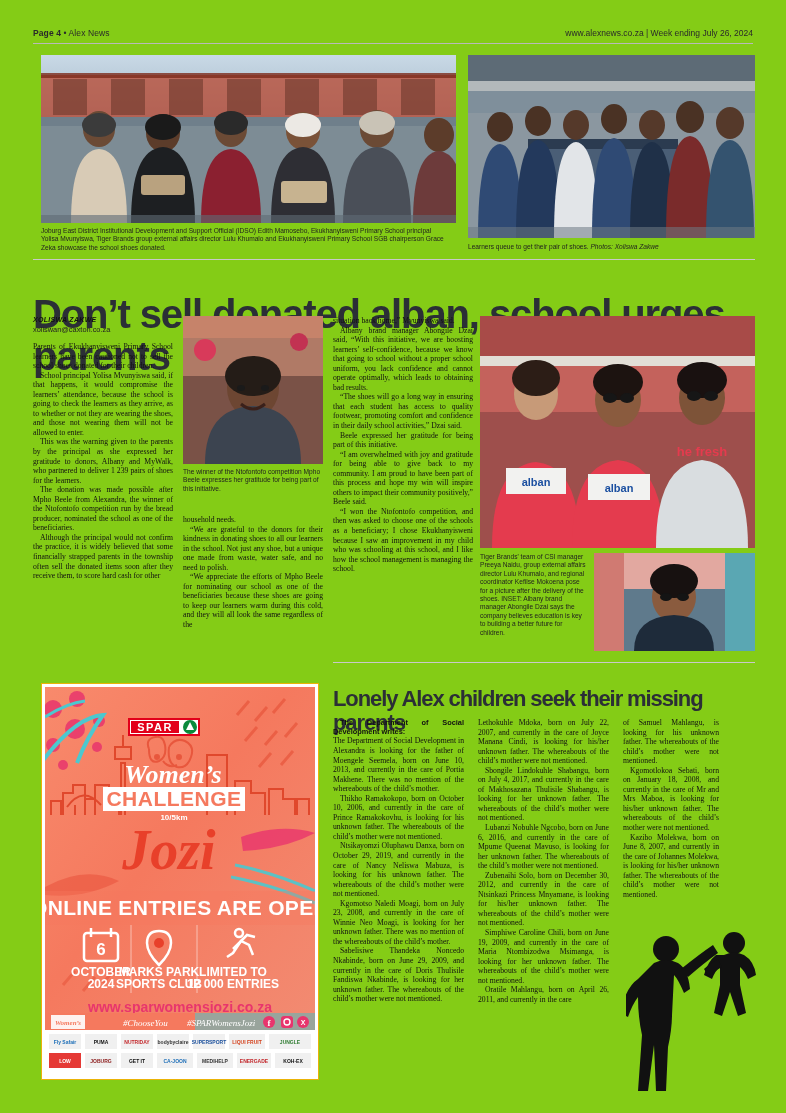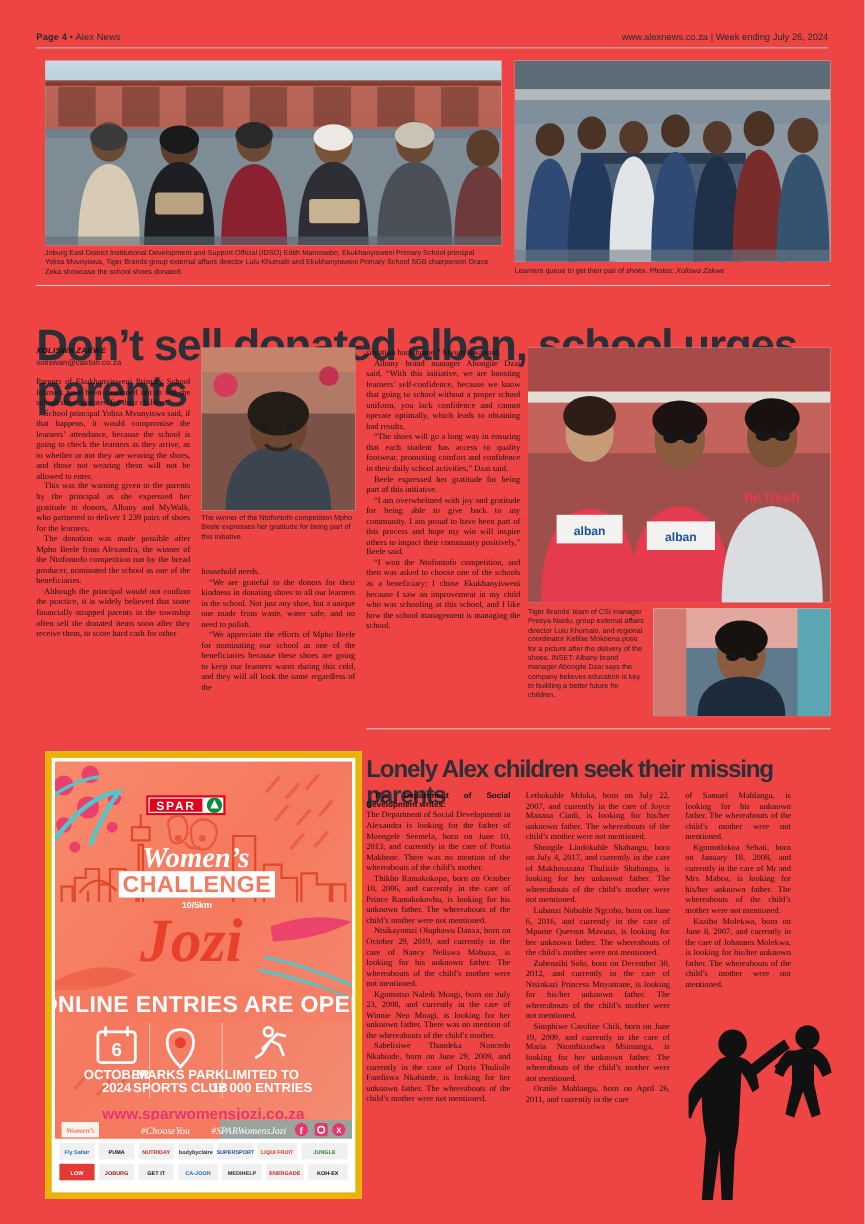--- a/index.html
+++ b/index.html
@@ -1,17 +1,17 @@
 <!DOCTYPE html>
 <html><head>
 <meta charset="utf-8">
 <style>
   html,body{margin:0;padding:0;background:#ffffff;}
   body{width:786px;height:1113px;font-family:"Liberation Serif",serif;color:#1a1a1a;overflow:hidden;}
-  .page{position:relative;width:786px;height:1113px;background:#ef4444;}
+  .page{position:relative;width:786px;height:1113px;background:#84cc16;}
 
   
   .masthead{position:absolute;left:33px;top:28px;width:720px;height:20px;
     font-family:"Liberation Sans",sans-serif;font-size:8.5px;color:#2a2a2a;}
   .masthead .left{position:absolute;left:0;top:0;letter-spacing:.1px;}
   .masthead .left b{font-weight:bold;}
   .masthead .right{position:absolute;right:0;top:0;text-align:left;}
   .masthead .rule{position:absolute;left:0;top:15px;width:720px;border-top:1px solid #b9b9b9;}
 
   
@@ -38,21 +38,21 @@
   .col{position:absolute;font-family:"Liberation Serif",serif;font-size:7.7px;
        line-height:9.55px;color:#111;text-align:justify;}
   .col p{margin:0;text-indent:7px;}
   .col p.noind{text-indent:0;}
   .col p + p{margin-top:0;}
 
   .subhead{font-family:"Liberation Sans",sans-serif;font-weight:bold;font-size:7.4px;
            line-height:9.2px;color:#111;text-indent:0;margin:0 0 1px 0;}
 
   
-  .ad{position:absolute;left:41px;top:683px;width:276px;height:395px;border:6px solid #eab308;background:#fff;}
+  .ad{position:absolute;left:41px;top:683px;width:276px;height:395px;border:1px solid #eab308;background:#fff;}
   .ad-inner{position:absolute;left:3px;top:3px;width:270px;height:340px;overflow:hidden;}
   .ad-logos{position:absolute;left:3px;top:346px;width:270px;height:44px;}
 
   .silhouette{position:absolute;right:10px;bottom:20px;width:150px;height:180px;}
 </style>
 </head>
 <body>
 
 <div class="page">
 

